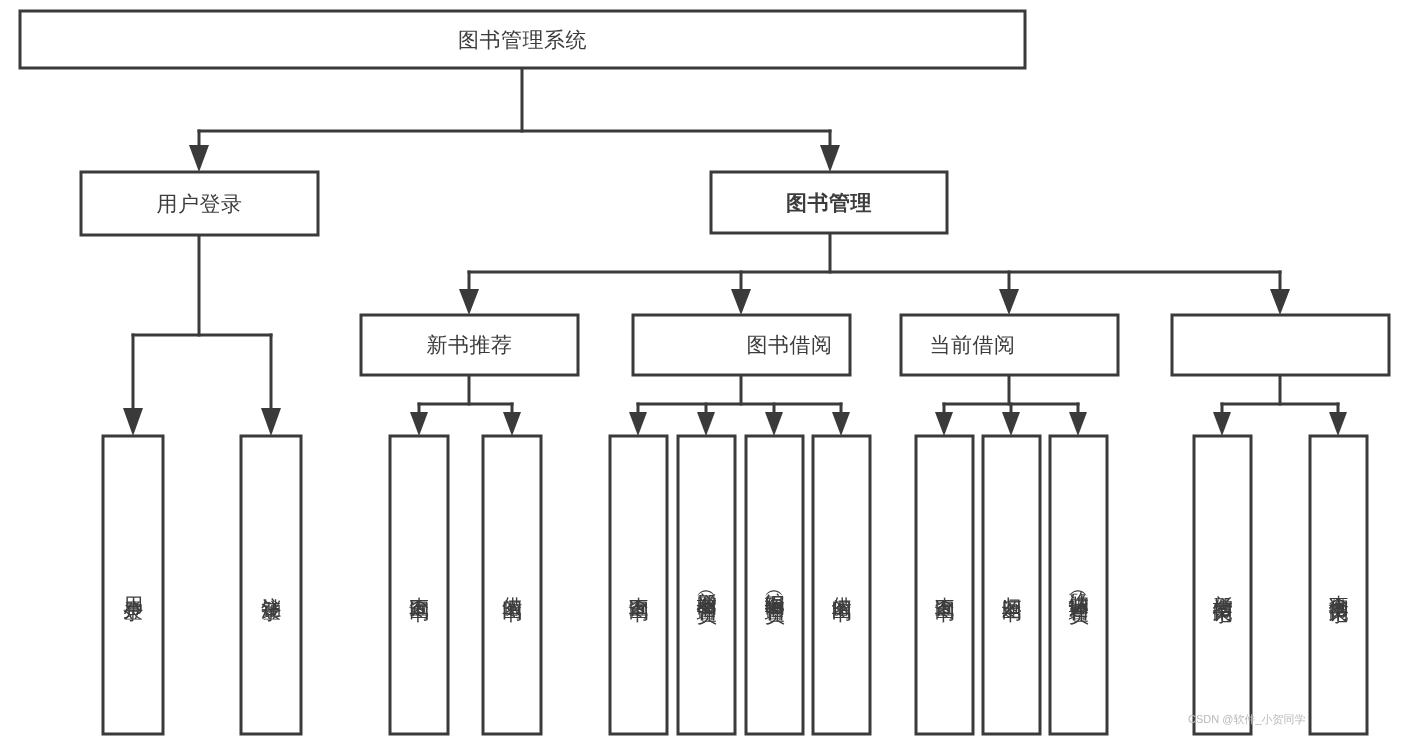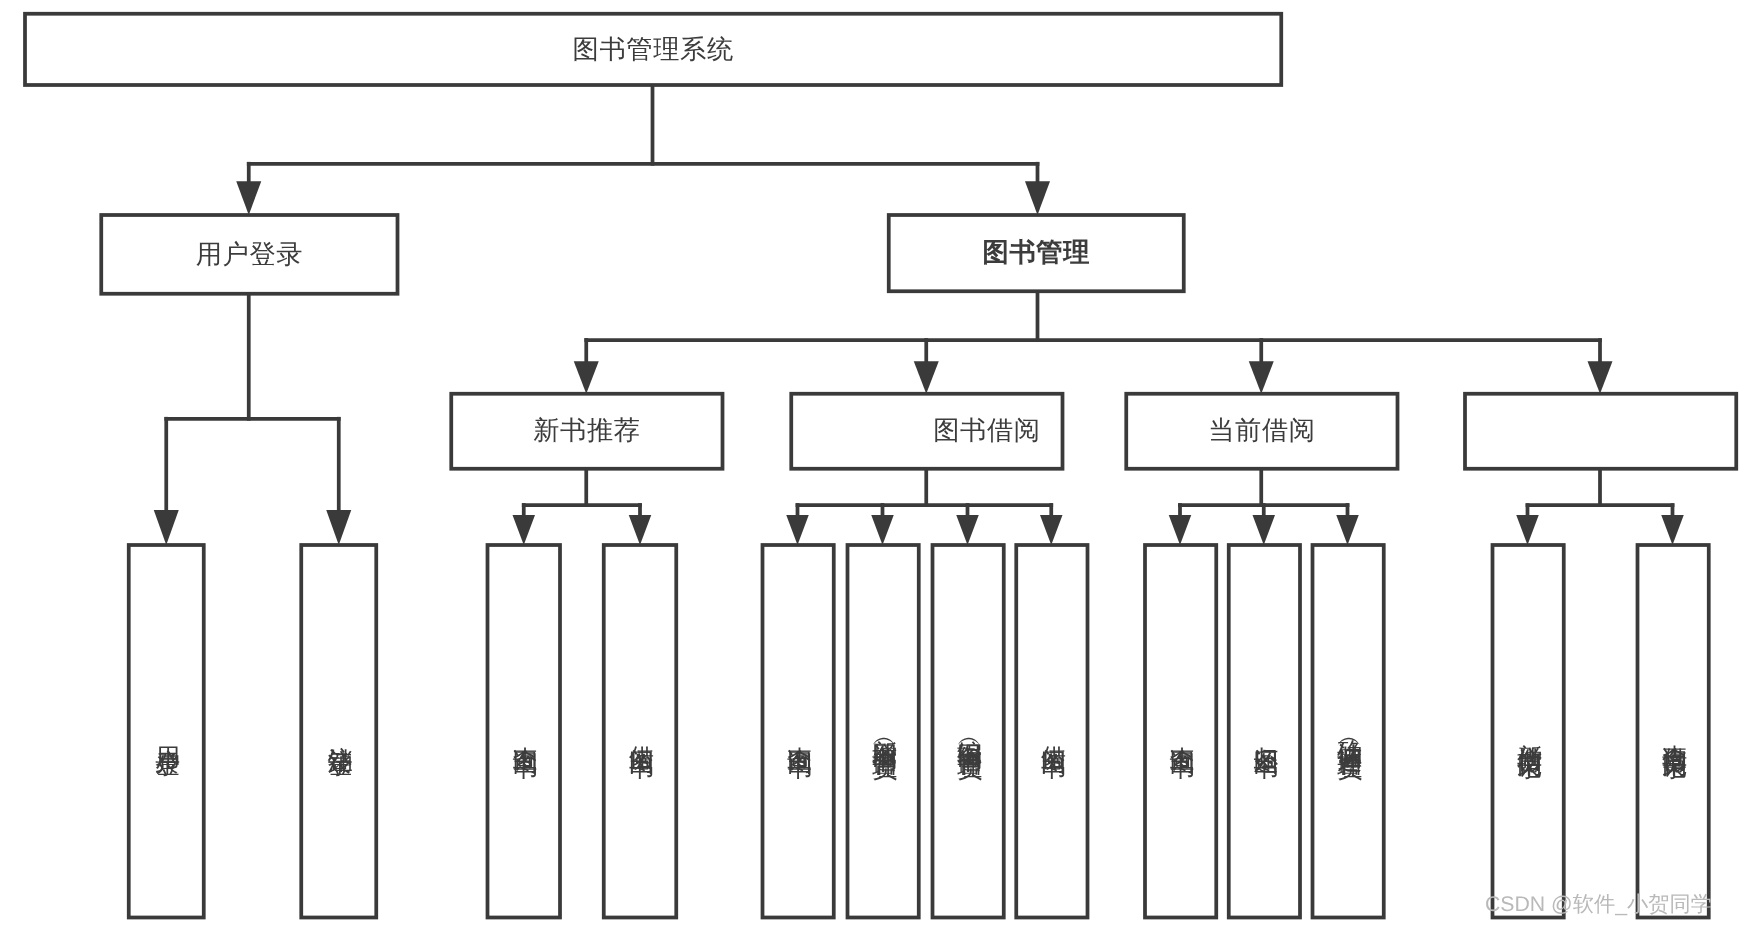--- a/index.html
+++ b/index.html
@@ -62,21 +62,21 @@
     text-orientation: upright;
     font-size: 20px;
     line-height: 1.18;
     letter-spacing: 2px;
     white-space: nowrap;
   }
   .watermark {
     position: absolute;
     left: 1188px;
     top: 712px;
-    font-size: 17px;
+    font-size: 11px;
     color: #b9b9b9;
     font-family: "Liberation Sans", "DejaVu Sans", sans-serif;
     white-space: nowrap;
     pointer-events: none;
   }
 </style>
 </head>
 <body>
 
 <div id="diagram-root">
@@ -170,21 +170,21 @@
     </g>
   </svg>
 
   <div class="node-label horizontal" style="left:20px; top:11px; width:1005px; height:57px;">图书管理系统</div>
 
   <div class="node-label horizontal" style="left:81px; top:172px; width:237px; height:63px;">用户登录</div>
   <div class="node-label horizontal" style="left:711px; top:172px; width:236px; height:61px;font-weight:bold;">图书管理</div>
 
   <div class="node-label horizontal" style="left:361px; top:315px; width:217px; height:60px;">新书推荐</div>
   <div class="node-label horizontal" style="left:633px; top:315px; width:217px; height:60px;margin-left:48px;">图书借阅</div>
-  <div class="node-label horizontal" style="left:901px; top:315px; width:217px; height:60px;">当前借阅</div>
+  <div class="node-label horizontal" style="left:864px; top:315px; width:217px; height:60px;">当前借阅</div>
 
   <div class="node-label vertical" style="left:103px; top:436px; width:60px; height:298px;">用户登录</div>
   <div class="node-label vertical" style="left:241px; top:436px; width:60px; height:298px;">注销登录</div>
   <div class="node-label vertical" style="left:390px; top:436px; width:58px; height:298px;">查询图书</div>
   <div class="node-label vertical" style="left:483px; top:436px; width:58px; height:298px;">借阅图书</div>
   <div class="node-label vertical" style="left:610px; top:436px; width:57px; height:298px;">查询图书</div>
   <div class="node-label vertical" style="left:678px; top:436px; width:57px; height:298px;">新增图书（管理员）</div>
   <div class="node-label vertical" style="left:746px; top:436px; width:57px; height:298px;">编辑图书（管理员）</div>
   <div class="node-label vertical" style="left:813px; top:436px; width:57px; height:298px;">借阅图书</div>
   <div class="node-label vertical" style="left:916px; top:436px; width:57px; height:298px;">查询图书</div>

